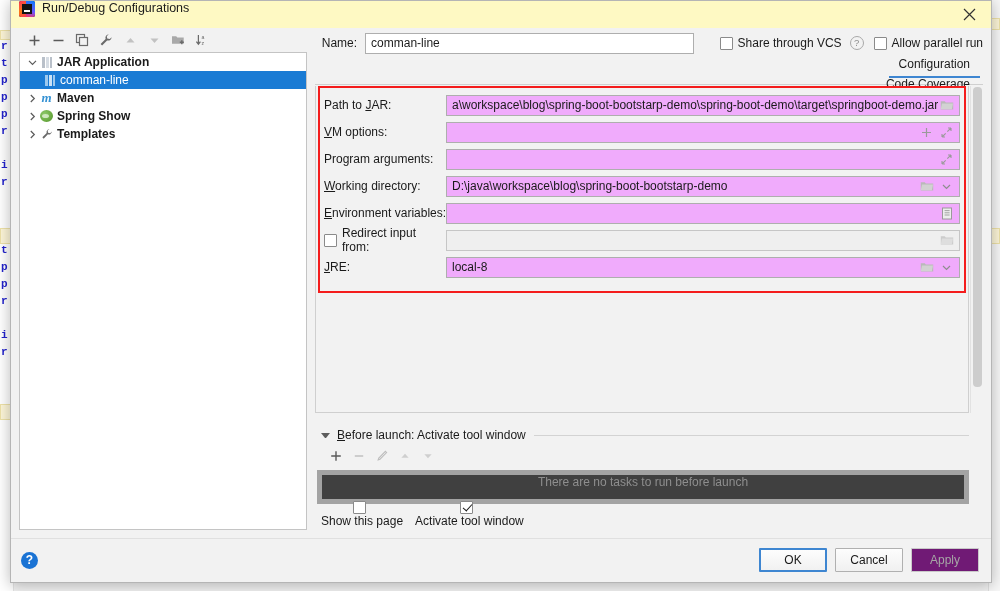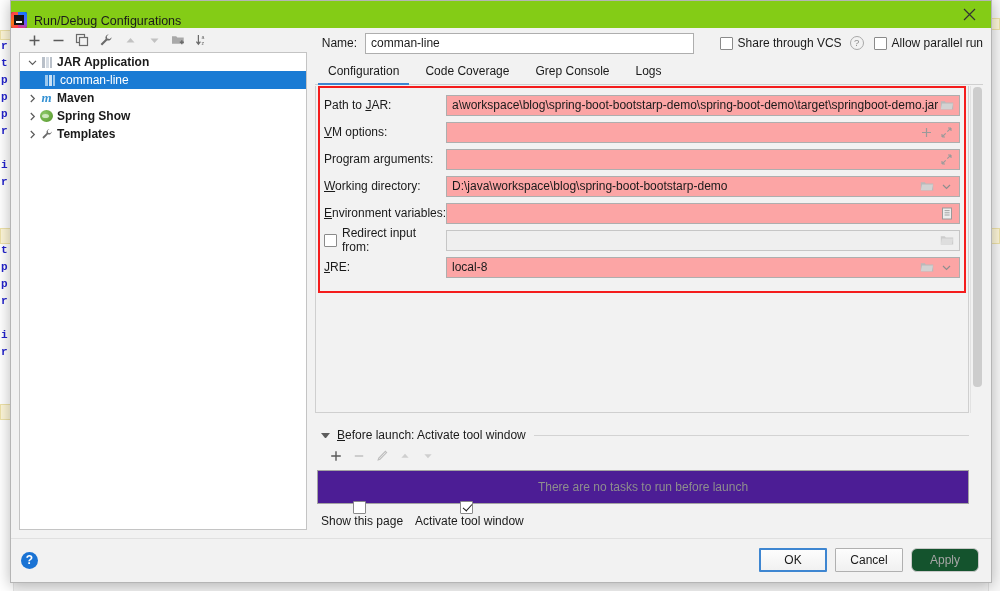--- a/index.html
+++ b/index.html
@@ -57,23 +57,24 @@
     width: 982px; height: 583px;
     background: #f2f2f2;
     border: 1px solid #b5b5b5;
     box-shadow: 0 2px 14px rgba(0,0,0,0.28);
   }
 
   
   #titlebar {
     position: relative;
     height: 27px;
-    background: #84cc16;
+    background: #fef9c3;
     display: flex;
-    align-items: flex-end;
+    align-items: flex-start;
+    padding-left: 8px;
   }
   #title-text {
     font-size: 12.5px;
     color: #1b1b1b;
     margin-left: 7px;
   }
   .ij-logo {
     width: 16px; height: 16px;
     position: relative;
     flex: 0 0 16px;
@@ -280,20 +281,21 @@
     flex: 0 0 14px;
   }
 
   
   #tabs {
     height: 28px;
     display: flex;
     align-items: flex-end;
     border-bottom: 1px solid #d0d0d0;
     margin-top: 3px;
+    flex-direction: column;
   }
   .tab {
     padding: 0 13px 6px 13px;
     font-size: 12px;
     color: #1a1a1a;
     cursor: default;
     position: relative;
   }
   .tab.active::after {
     content: "";
@@ -349,21 +351,21 @@
     width: 122px;
     flex: 0 0 122px;
     font-size: 12px;
     color: #1a1a1a;
     white-space: nowrap;
   }
   .fctl {
     flex: 1 1 auto;
     height: 21px;
     border: 1px solid #aeaeae;
-    background: #fca5a5;
+    background: #f0abfc;
     display: flex;
     align-items: center;
     padding: 0 2px 0 5px;
     position: relative;
     min-width: 0;
   }
   .fctl.disabled { background: #efefef; border-color: #c6c6c6; }
   .fctl.combo-gray { background: #efefef; }
   .fval {
     flex: 1 1 auto;
@@ -438,23 +440,23 @@
   }
   #bl-toolbar {
     height: 24px;
     display: flex; align-items: center;
     gap: 1px;
     padding-left: 10px;
   }
   #bl-list {
     position: absolute;
     left: 2px; right: 0; top: 44px; bottom: 0;
-    background: #4c1d95;
-    border: 1px solid #a3a3a3;
-    display: flex; align-items: center; justify-content: center;
+    background: #404040;
+    border: 5px solid #a3a3a3;
+    display: flex; justify-content: center;
   }
   #bl-empty { color: #8e8e8e; font-size: 12px; }
 
   #bottom-checks {
     position: absolute;
     left: 6px; bottom: 2px;
     display: flex; align-items: center;
     gap: 12px;
   }
   .bc { display: flex; align-items: center; cursor: default; flex-direction: column; }
@@ -494,21 +496,21 @@
     font-size: 12px;
     color: #1a1a1a;
     display: flex; align-items: center; justify-content: center;
     cursor: default;
     border-radius: 1px;
   }
   .dbtn.default {
     border: 2px solid #3e86d1;
     background: linear-gradient(#fdfdfd, #f1f1f1);
   }
-  .dbtn.disabled { color: #a6a6a6; border-color: #c9c9c9; background: #14532d; border-radius: 6px; }
+  .dbtn.disabled { color: #a6a6a6; border-color: #c9c9c9; background: #701a75; }
 </style>
 </head>
 <body>
 
 <div id="bg-ide">
   <div class="bg-gutter left"></div>
   <div class="bg-code" style="top:38px;">r
 t
 p
 p

